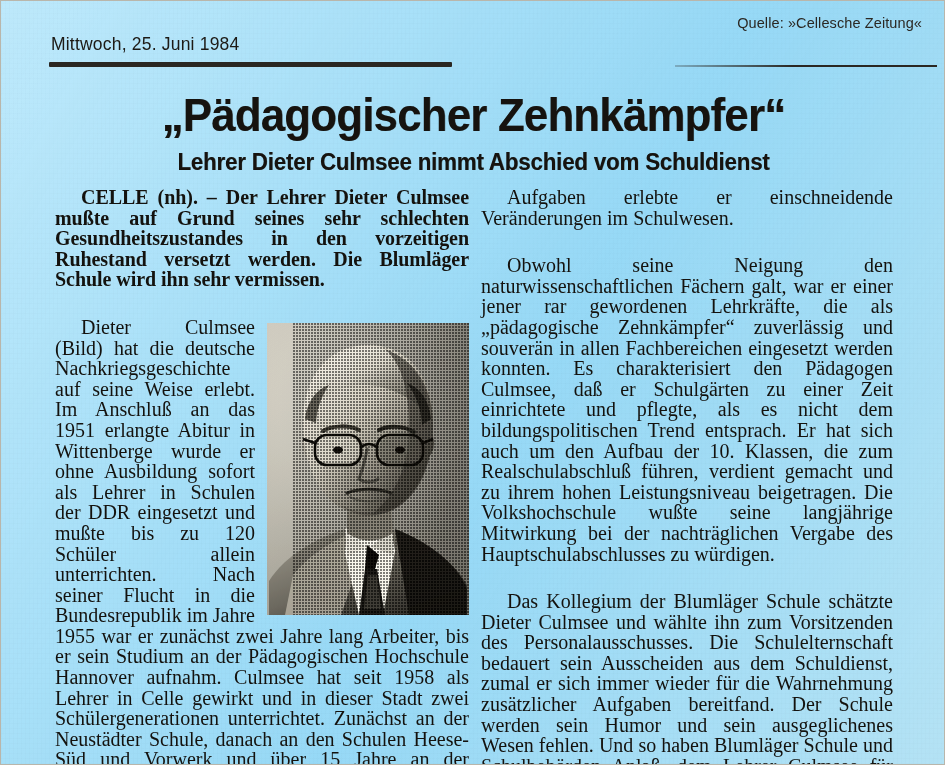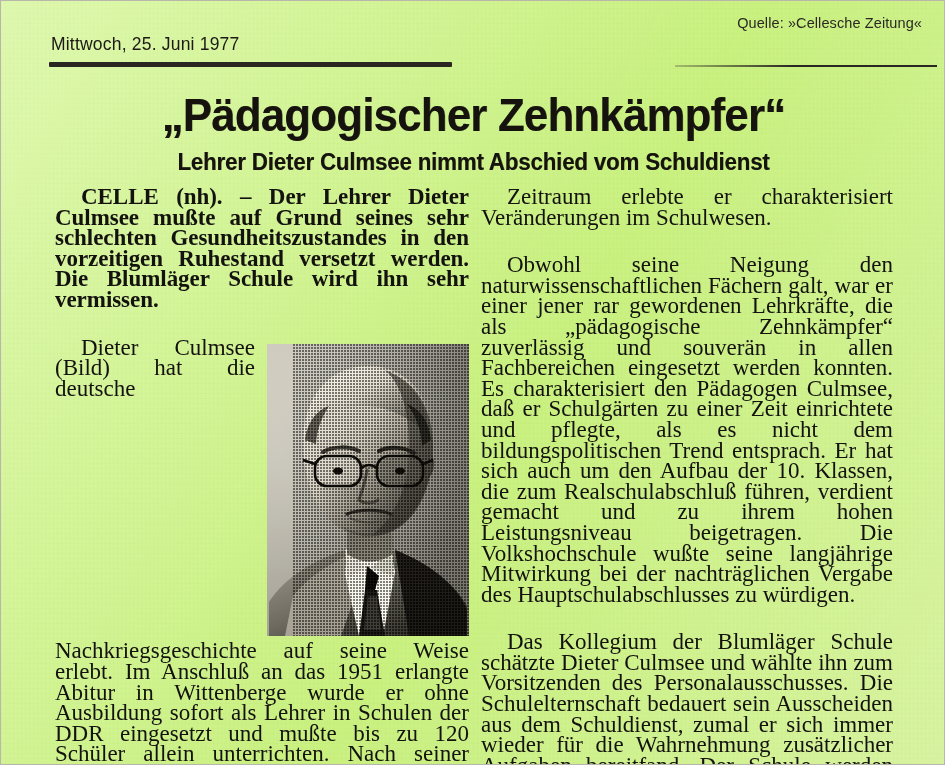--- a/index.html
+++ b/index.html
@@ -9,21 +9,21 @@
   }
   body {
     font-family: "Liberation Serif", serif;
   }
 
   #clipping {
     position: relative;
     width: 945px;
     height: 765px;
     box-sizing: border-box;
-    background: #bef264;
+    background: #7dd3fc;
     border: 1px solid #b9b6ab;
     overflow: hidden;
   }
 
   
   #paper-texture {
     position: absolute;
     inset: 0;
     pointer-events: none;
     background:
@@ -113,21 +113,21 @@
     transform-origin: 50% 50%;
     white-space: nowrap;
     text-shadow: 0.4px 0 0 rgba(22,19,15,0.5);
   }
 
   
   .column {
     position: absolute;
     top: 186px;
     font-family: "Liberation Serif", serif;
-    font-size: 23px;
+    font-size: 20px;
     line-height: 20.6px;
     color: #14120e;
     text-align: justify;
     text-justify: inter-word;
     hyphens: manual;
   }
   #column-left  { left: 54px;  width: 414px; height: 562px; }
   #column-right { left: 480px; width: 412px; height: 562px; }
 
   .column p {
@@ -177,21 +177,21 @@
 </style>
 </head>
 <body>
 
 <div id="clipping" data-interactable="false">
 
   <div id="paper-texture" data-interactable="false"></div>
 
   <div id="source-line" data-interactable="false">Quelle: »Cellesche Zeitung«</div>
 
-  <div id="date-line" data-interactable="false">Mittwoch, 25. Juni 1977</div>
+  <div id="date-line" data-interactable="false">Mittwoch, 25. Juni 1984</div>
 
   <div id="rule-left" data-interactable="false"></div>
   <div id="rule-right" data-interactable="false"></div>
 
   <div id="headline" data-interactable="false">„Pädagogischer Zehnkämpfer“</div>
 
   <div id="subhead" data-interactable="false">Lehrer Dieter Culmsee nimmt Abschied vom Schuldienst</div>
 
   <div class="column" id="column-left" data-interactable="false">
 
@@ -284,18 +284,18 @@
 
             <path d="M74 182 C90 192 114 192 130 182 C116 196 88 196 74 182 Z" fill="#615e56" opacity=".5"></path>
           </svg>
         </span>
       </span><span data-interactable="false">Dieter Culmsee (Bild) hat die deutsche Nachkriegsgeschichte auf seine Weise erlebt. Im Anschluß an das 1951 erlangte Abitur in Wittenberge wurde er ohne Ausbildung sofort als Lehrer in Schulen der DDR eingesetzt und mußte bis zu 120 Schüler allein unterrichten. Nach seiner Flucht in die Bundesrepublik im Jahre 1955 war er zunächst zwei Jahre lang Arbeiter, bis er sein Studium an der Pädagogischen Hochschule Hannover aufnahm. Culmsee hat seit 1958 als Lehrer in Celle gewirkt und in dieser Stadt zwei Schülergenerationen unterrichtet. Zunächst an der Neustädter Schule, danach an den Schulen Heese-Süd und Vorwerk und über 15 Jahre an der Blumläger Schule. In diesem</span>
     </p>
 
   </div>
 
   <div class="column" id="column-right" data-interactable="false">
-    <p data-interactable="false">Zeitraum erlebte er charakterisiert Veränderungen im Schulwesen.</p>
+    <p data-interactable="false">Aufgaben erlebte er einschneidende Veränderungen im Schulwesen.</p>
     <p data-interactable="false">Obwohl seine Neigung den naturwissenschaftlichen Fächern galt, war er einer jener rar gewordenen Lehrkräfte, die als „pädagogische Zehnkämpfer“ zuverlässig und souverän in allen Fachbereichen eingesetzt werden konnten. Es charakterisiert den Pädagogen Culmsee, daß er Schulgärten zu einer Zeit einrichtete und pflegte, als es nicht dem bildungspolitischen Trend entsprach. Er hat sich auch um den Aufbau der 10. Klassen, die zum Realschulabschluß führen, verdient gemacht und zu ihrem hohen Leistungsniveau beigetragen. Die Volkshochschule wußte seine langjährige Mitwirkung bei der nachträglichen Vergabe des Hauptschulabschlusses zu würdigen.</p>
     <p data-interactable="false">Das Kollegium der Blumläger Schule schätzte Dieter Culmsee und wählte ihn zum Vorsitzenden des Personalausschusses. Die Schulelternschaft bedauert sein Ausscheiden aus dem Schuldienst, zumal er sich immer wieder für die Wahrnehmung zusätzlicher Aufgaben bereitfand. Der Schule werden sein Humor und sein ausgeglichenes Wesen fehlen. Und so haben Blumläger Schule und Schulbehörden Anlaß, dem Lehrer Culmsee für seine herausragende Leistung zu danken und ihm Besserung seiner Gesundheit zu wünschen.</p>
   </div>
 
 </div>
 
 </body></html>

